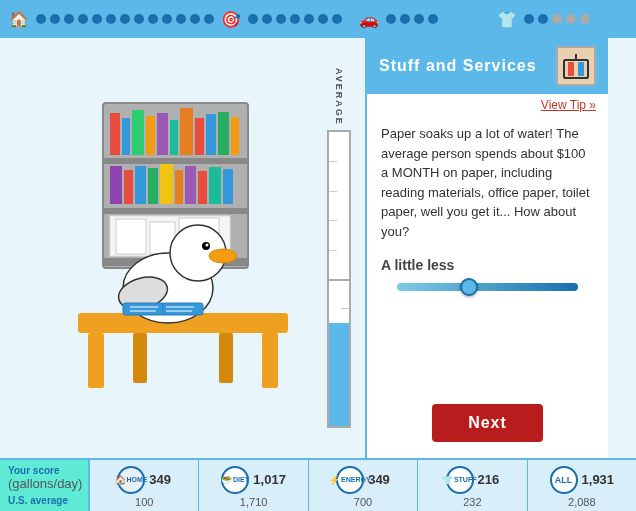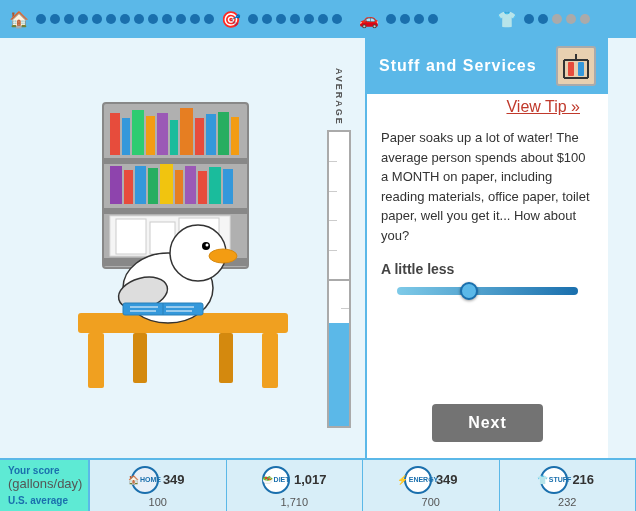--- a/index.html
+++ b/index.html
@@ -108,23 +108,23 @@
       background: #e8d0b0;
       border: 2px solid #aaa;
       border-radius: 3px;
       display: flex;
       align-items: center;
       justify-content: center;
       font-size: 20px;
     }
     .view-tip {
       color: #c0392b;
-      font-size: 16px;
+      font-size: 12px;
       text-align: right;
-      padding: 4px 28px;
+      padding: 4px 12px;
       text-decoration: underline;
       cursor: pointer;
     }
     .right-body {
       padding: 8px 14px;
       flex: 1;
     }
     .info-text {
       font-size: 13px;
       color: #333;
@@ -157,21 +157,21 @@
       width: 18px; height: 18px;
       background: #5bb8e8;
       border: 2px solid #1a6fad;
       border-radius: 50%;
       box-shadow: 0 1px 3px rgba(0,0,0,0.4);
     }
     .next-btn {
       display: block;
       margin: 0 auto 16px auto;
       padding: 10px 36px;
-      background: #737373;
+      background: #b91c1c;
       color: #fff;
       font-size: 16px;
       font-weight: bold;
       border: none;
       border-radius: 4px;
       cursor: pointer;
       letter-spacing: 1px;
     }
 
     
@@ -455,14 +455,21 @@
   </div>
 
   <div class="score-col">
     <div class="score-icon-row">
       <div class="score-icon" style="font-size:9px;">👕<br><span style="font-size:7px;">STUFF</span></div>
       <div class="score-number">216</div>
     </div>
     <div class="score-avg-number">232</div>
   </div>
 
+  <div class="score-col score-col-last">
+    <div class="score-icon-row">
+      <div class="score-icon" style="font-size:9px;">ALL<br></div>
+      <div class="score-number">1,931</div>
+    </div>
+    <div class="score-avg-number">2,088</div>
+  </div>
 
 </div>
 
 </body></html>

